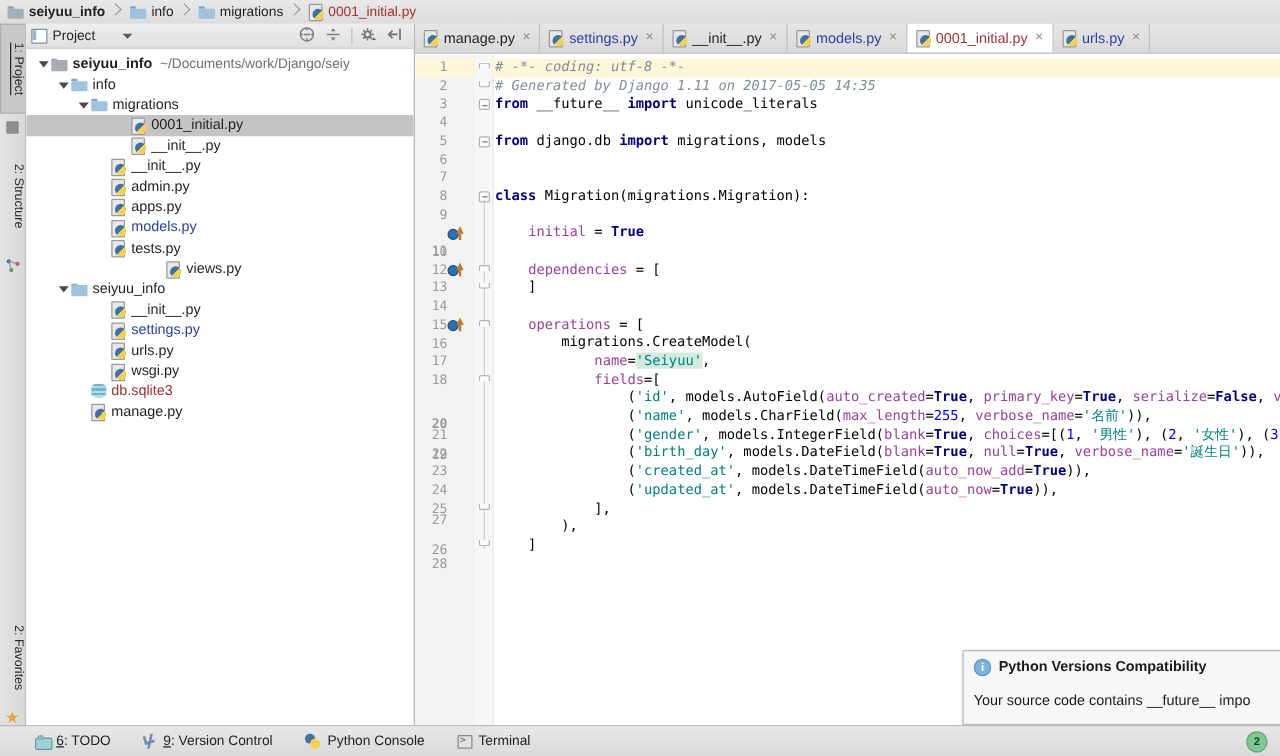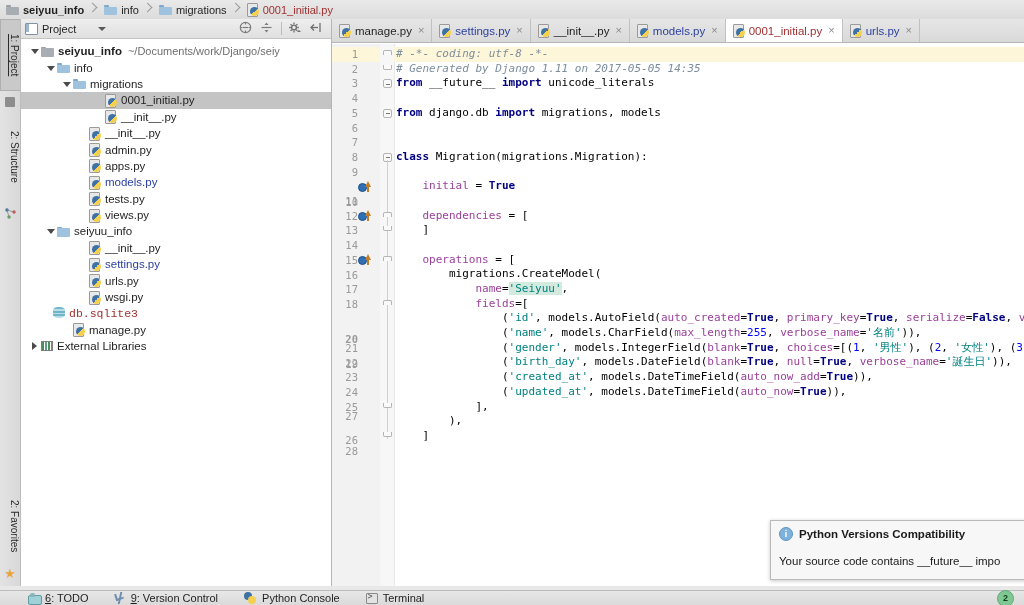--- a/index.html
+++ b/index.html
@@ -353,21 +353,21 @@
     width: 12px; height: 12px; border-radius: 50%;
     background: #7fb2db; border: 1px solid #5d95c4;
     color: #fff; font-size: 9px; font-weight: bold;
     display: inline-flex; align-items: center; justify-content: center;
     line-height: 12px; flex: 0 0 12px;
   }
   .notif-body { white-space: nowrap; line-height: 15px; margin-top: 13px; }
 
   
   .statusbar {
-    position: absolute; left: 0; bottom: 0; width: 1024px; height: 15px;
+    position: absolute; left: 0; bottom: 0; width: 1024px; height: 25px;
     background: linear-gradient(to bottom, #e7e7e7, #dadada);
     border-top: 1px solid #bcbcbc;
     display: flex; align-items: center;
     font-size: 11px; color: #1f1f1f;
     box-sizing: border-box;
     padding-left: 28px;
   }
   .sb-item {
     display: flex; align-items: center; gap: 5px;
     margin-right: 26px;
@@ -557,21 +557,21 @@
         <div class="tree-row" style="padding-left: 56px;">
           <span class="twisty "></span>
           <span class="ic-py"></span>
           <span class="tree-label blue">models.py</span>
         </div>
         <div class="tree-row" style="padding-left: 56px;">
           <span class="twisty "></span>
           <span class="ic-py"></span>
           <span class="tree-label">tests.py</span>
         </div>
-        <div class="tree-row" style="padding-left: 56px;">
+        <div class="tree-row" style="padding-left: 56px; margin-left: 44px;">
           <span class="twisty "></span>
           <span class="ic-py"></span>
           <span class="tree-label">views.py</span>
         </div>
         <div class="tree-row" style="padding-left: 24px;">
           <span class="twisty down"></span>
           <span class="ic-folder blue"></span>
           <span class="tree-label">seiyuu_info</span>
         </div>
         <div class="tree-row" style="padding-left: 56px;">
@@ -587,34 +587,29 @@
         <div class="tree-row" style="padding-left: 56px;">
           <span class="twisty "></span>
           <span class="ic-py"></span>
           <span class="tree-label">urls.py</span>
         </div>
         <div class="tree-row" style="padding-left: 56px;">
           <span class="twisty "></span>
           <span class="ic-py"></span>
           <span class="tree-label">wsgi.py</span>
         </div>
-        <div class="tree-row" style="padding-left: 20px; font-family: Liberation Mono, monospace;">
+        <div class="tree-row" style="padding-left: 40px;">
           <span class="twisty "></span>
           <span class="ic-db"></span>
           <span class="tree-label red">db.sqlite3</span>
         </div>
         <div class="tree-row" style="padding-left: 40px;">
           <span class="twisty "></span>
           <span class="ic-py"></span>
           <span class="tree-label">manage.py</span>
-        </div>
-        <div class="tree-row" style="padding-left: 8px;">
-          <span class="twisty right"></span>
-          <span class="ic-lib"></span>
-          <span class="tree-label">External Libraries</span>
         </div>
       </div>
   </div>
 
   <div class="editor-area">
     <div class="tabbar" id="editor-tabbar">
         <div class="etab">
           <span class="ic-py"></span>
           <span class="tab-name">manage.py</span>
           <span class="tab-close">×</span>

